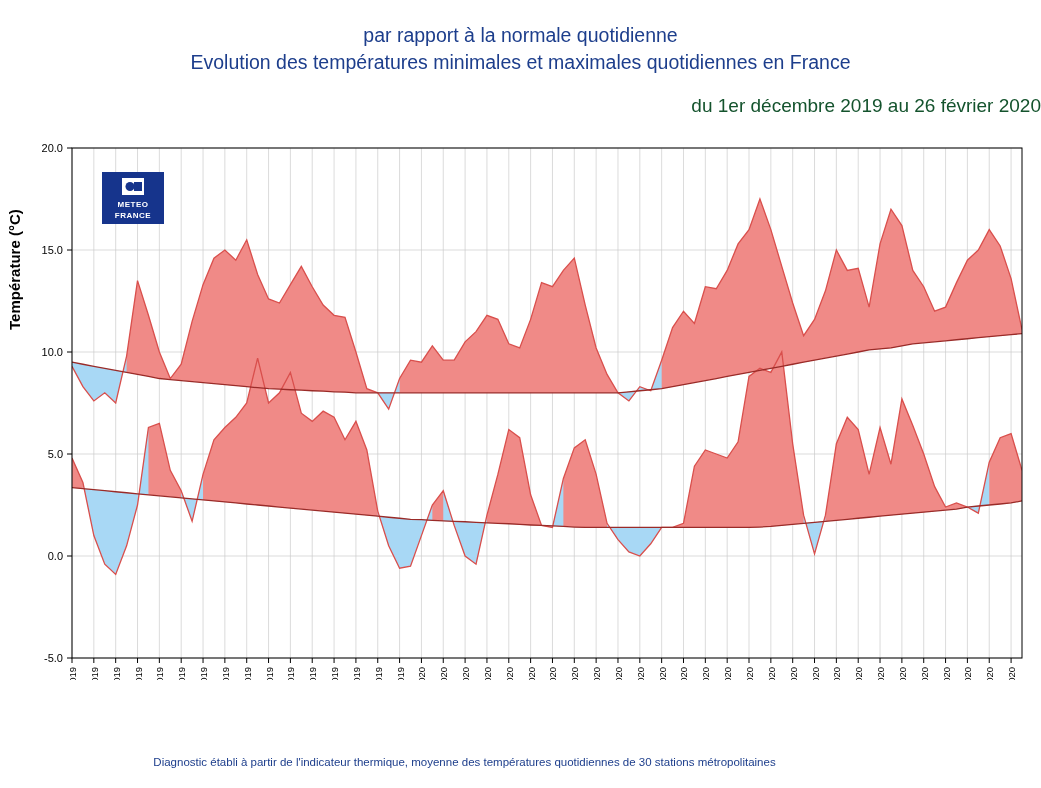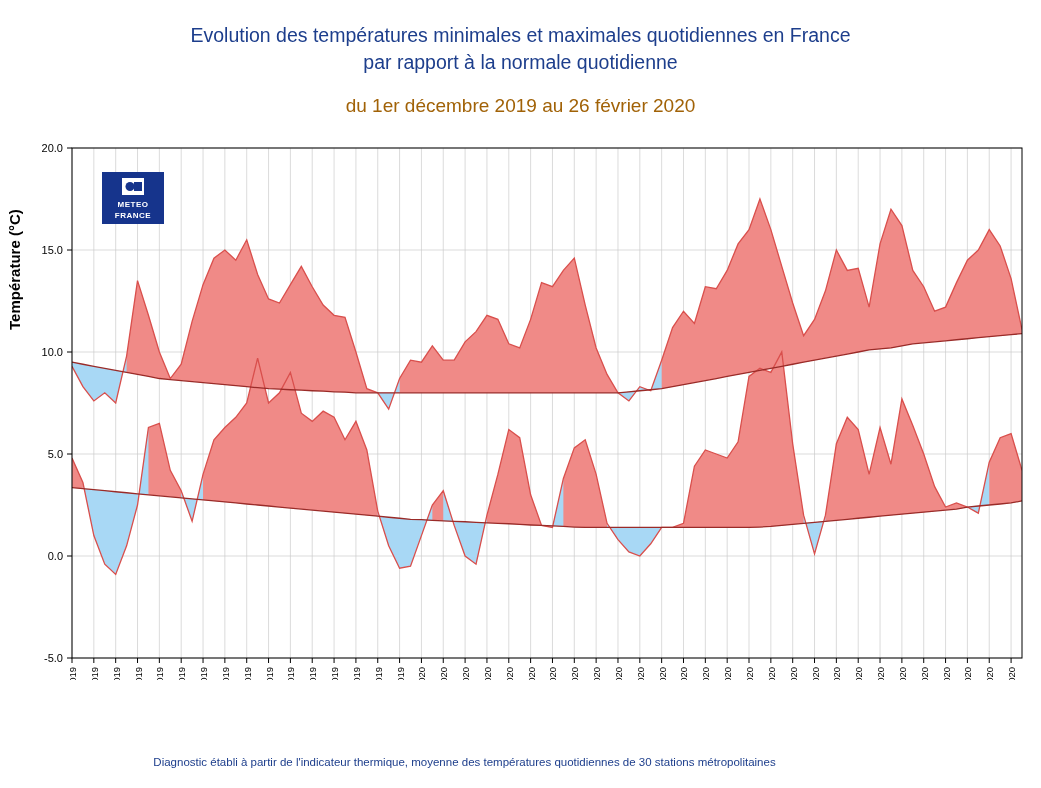--- a/index.html
+++ b/index.html
@@ -24,21 +24,22 @@
   }
   .title-line {
     font-size: 19.5px;
     line-height: 27px;
     color: #1d3e8c;
   }
   .subtitle-line {
     font-size: 19px;
     line-height: 27px;
     margin-top: 16px;
-    color: #a16207;
+    color: #14532d;
+    text-align: right;
   }
   .chart-area {
     position: absolute;
     left: 0;
     top: 140px;
     width: 1041px;
     height: 540px;
   }
   .footnote {
     position: absolute;
@@ -63,22 +64,22 @@
   svg { display: block; }
   text { font-family: "Liberation Sans", sans-serif; }
   .tick-label { font-size: 11px; fill: #000; }
   .xtick-label { font-size: 9.5px; fill: #000; }
   .logo-text { font-size: 8px; fill: #ffffff; font-weight: bold; letter-spacing: 0.5px; }
 </style>
 </head>
 <body>
 
 <div class="title-block">
+  <div class="title-line">par rapport à la normale quotidienne</div>
   <div class="title-line">Evolution des températures minimales et maximales quotidiennes en France</div>
-  <div class="title-line">par rapport à la normale quotidienne</div>
   <div class="subtitle-line">du 1er décembre 2019 au 26 février 2020</div>
 </div>
 
 <div class="ylabel">Température (°C)</div>
 
 <div class="chart-area">
   <svg id="chart-svg" width="1041" height="540">
       <defs>
         <clipPath id="plotclip">
           <rect x="72" y="8" width="950" height="510"></rect>

